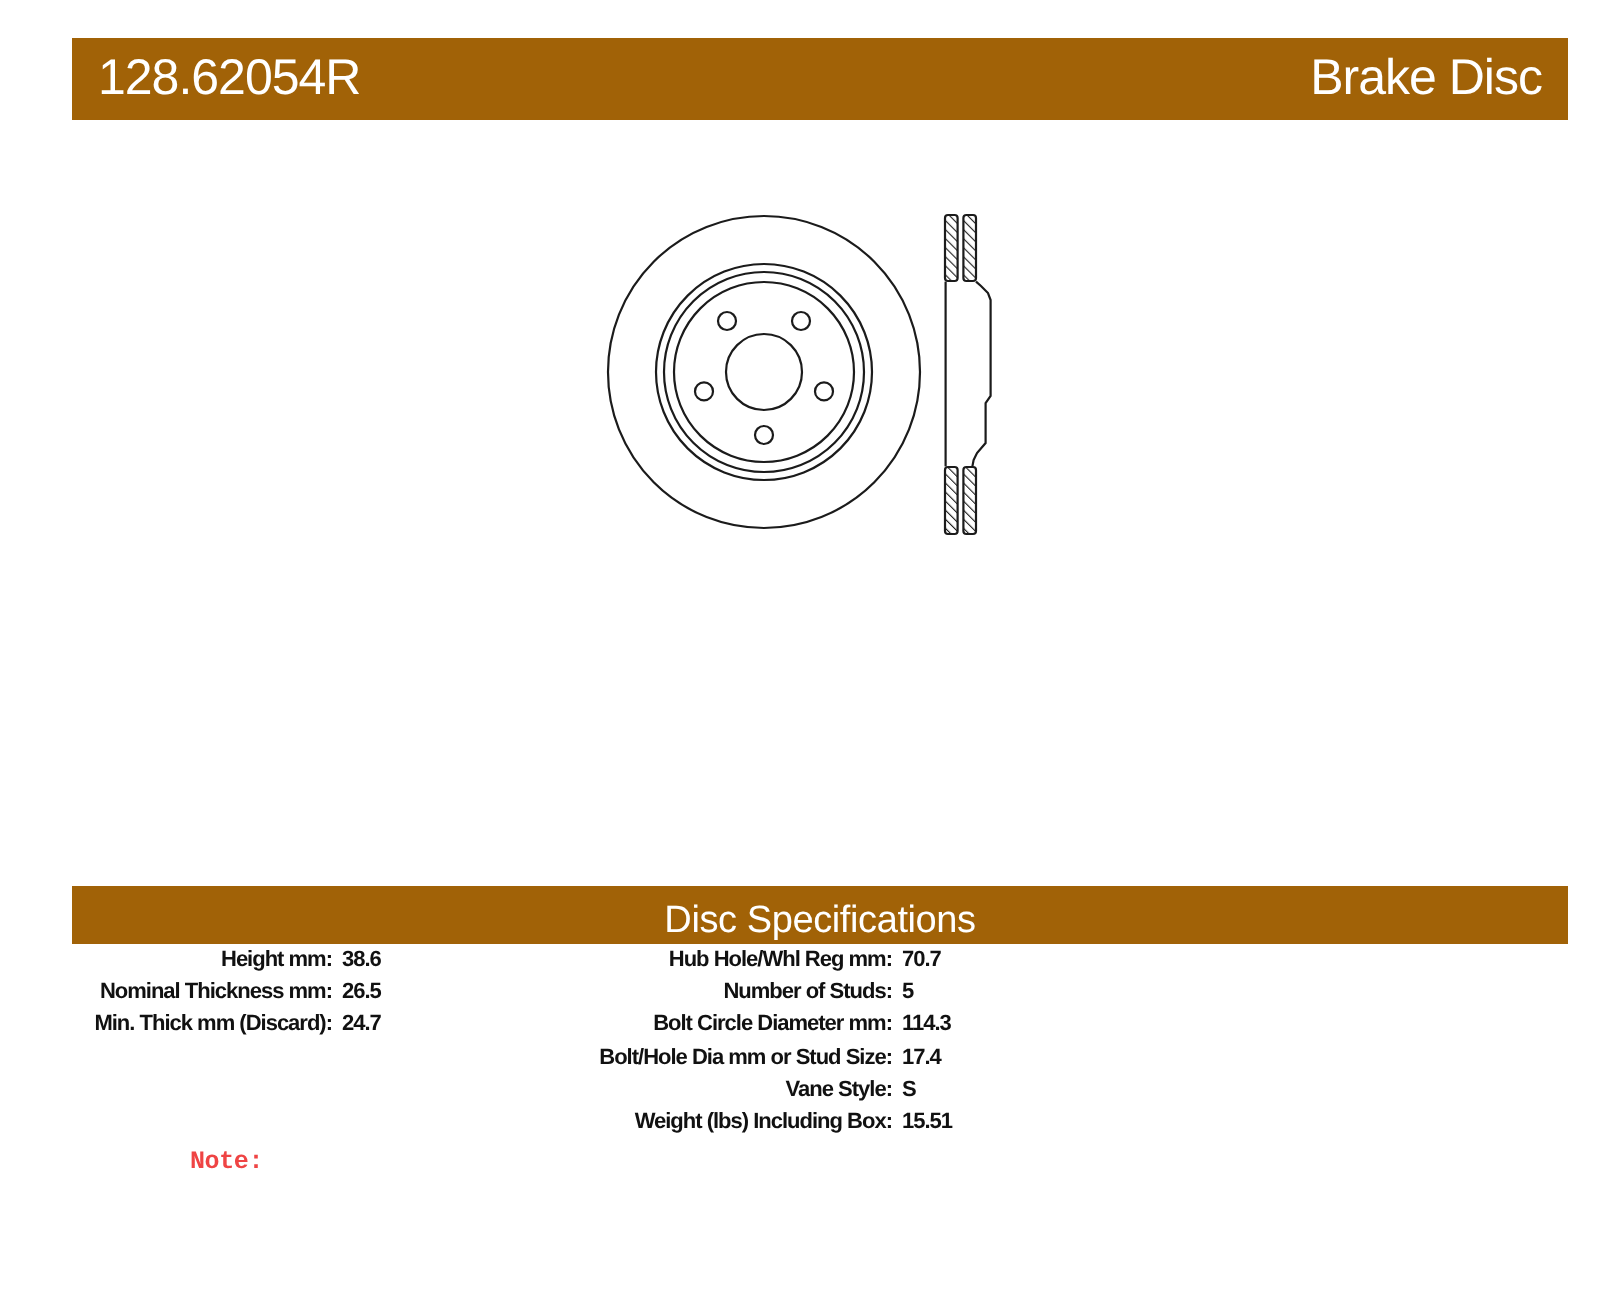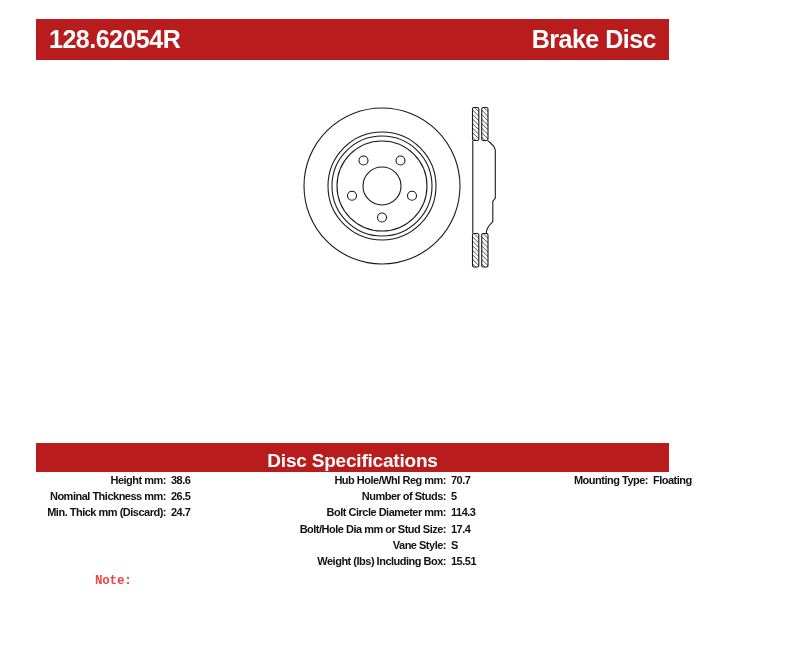--- a/index.html
+++ b/index.html
@@ -1,19 +1,19 @@
 <!DOCTYPE html>
 <html><head>
 <meta charset="utf-8">
 <style>
   html,body{margin:0;padding:0;background:#ffffff;}
   .page{position:relative;width:800px;height:655px;background:#ffffff;overflow:hidden;
         font-family:"Liberation Sans",sans-serif;}
-  .bar{position:absolute;left:36px;width:633px;background:#b91c1c;color:#ffffff;
-       font-weight:bold;box-sizing:border-box;}
+  .bar{position:absolute;left:36px;width:748px;background:#a16207;color:#ffffff;
+       font-weight:normal;box-sizing:border-box;}
   .header-bar{top:19px;height:41px;display:flex;align-items:center;
               justify-content:space-between;padding:0 13px;font-size:25px;letter-spacing:-0.5px;}
   .spec-bar{top:443px;height:29px;display:flex;align-items:flex-end;justify-content:center;
             font-size:19px;letter-spacing:-0.2px;}
   .drawing-svg{position:absolute;left:0;top:0;}
   .spec-col{position:absolute;top:472px;color:#111111;font-size:11px;font-weight:bold;
             letter-spacing:-0.5px;}
   .spec-row{display:flex;height:16.2px;align-items:center;white-space:nowrap;}
   .spec-label{display:inline-block;text-align:right;}
   .col-left .spec-label{width:136px;}
@@ -109,22 +109,16 @@
     <div class="spec-row">
       <span class="spec-label">Vane Style:</span>
       <span class="spec-value">S</span>
     </div>
     <div class="spec-row">
       <span class="spec-label">Weight (lbs) Including Box:</span>
       <span class="spec-value">15.51</span>
     </div>
   </div>
 
-  <div class="spec-col col-right">
-    <div class="spec-row">
-      <span class="spec-label">Mounting Type:</span>
-      <span class="spec-value">Floating</span>
-    </div>
-  </div>
 
   <div class="note">Note:</div>
 
 </div>
 
 </body></html>

